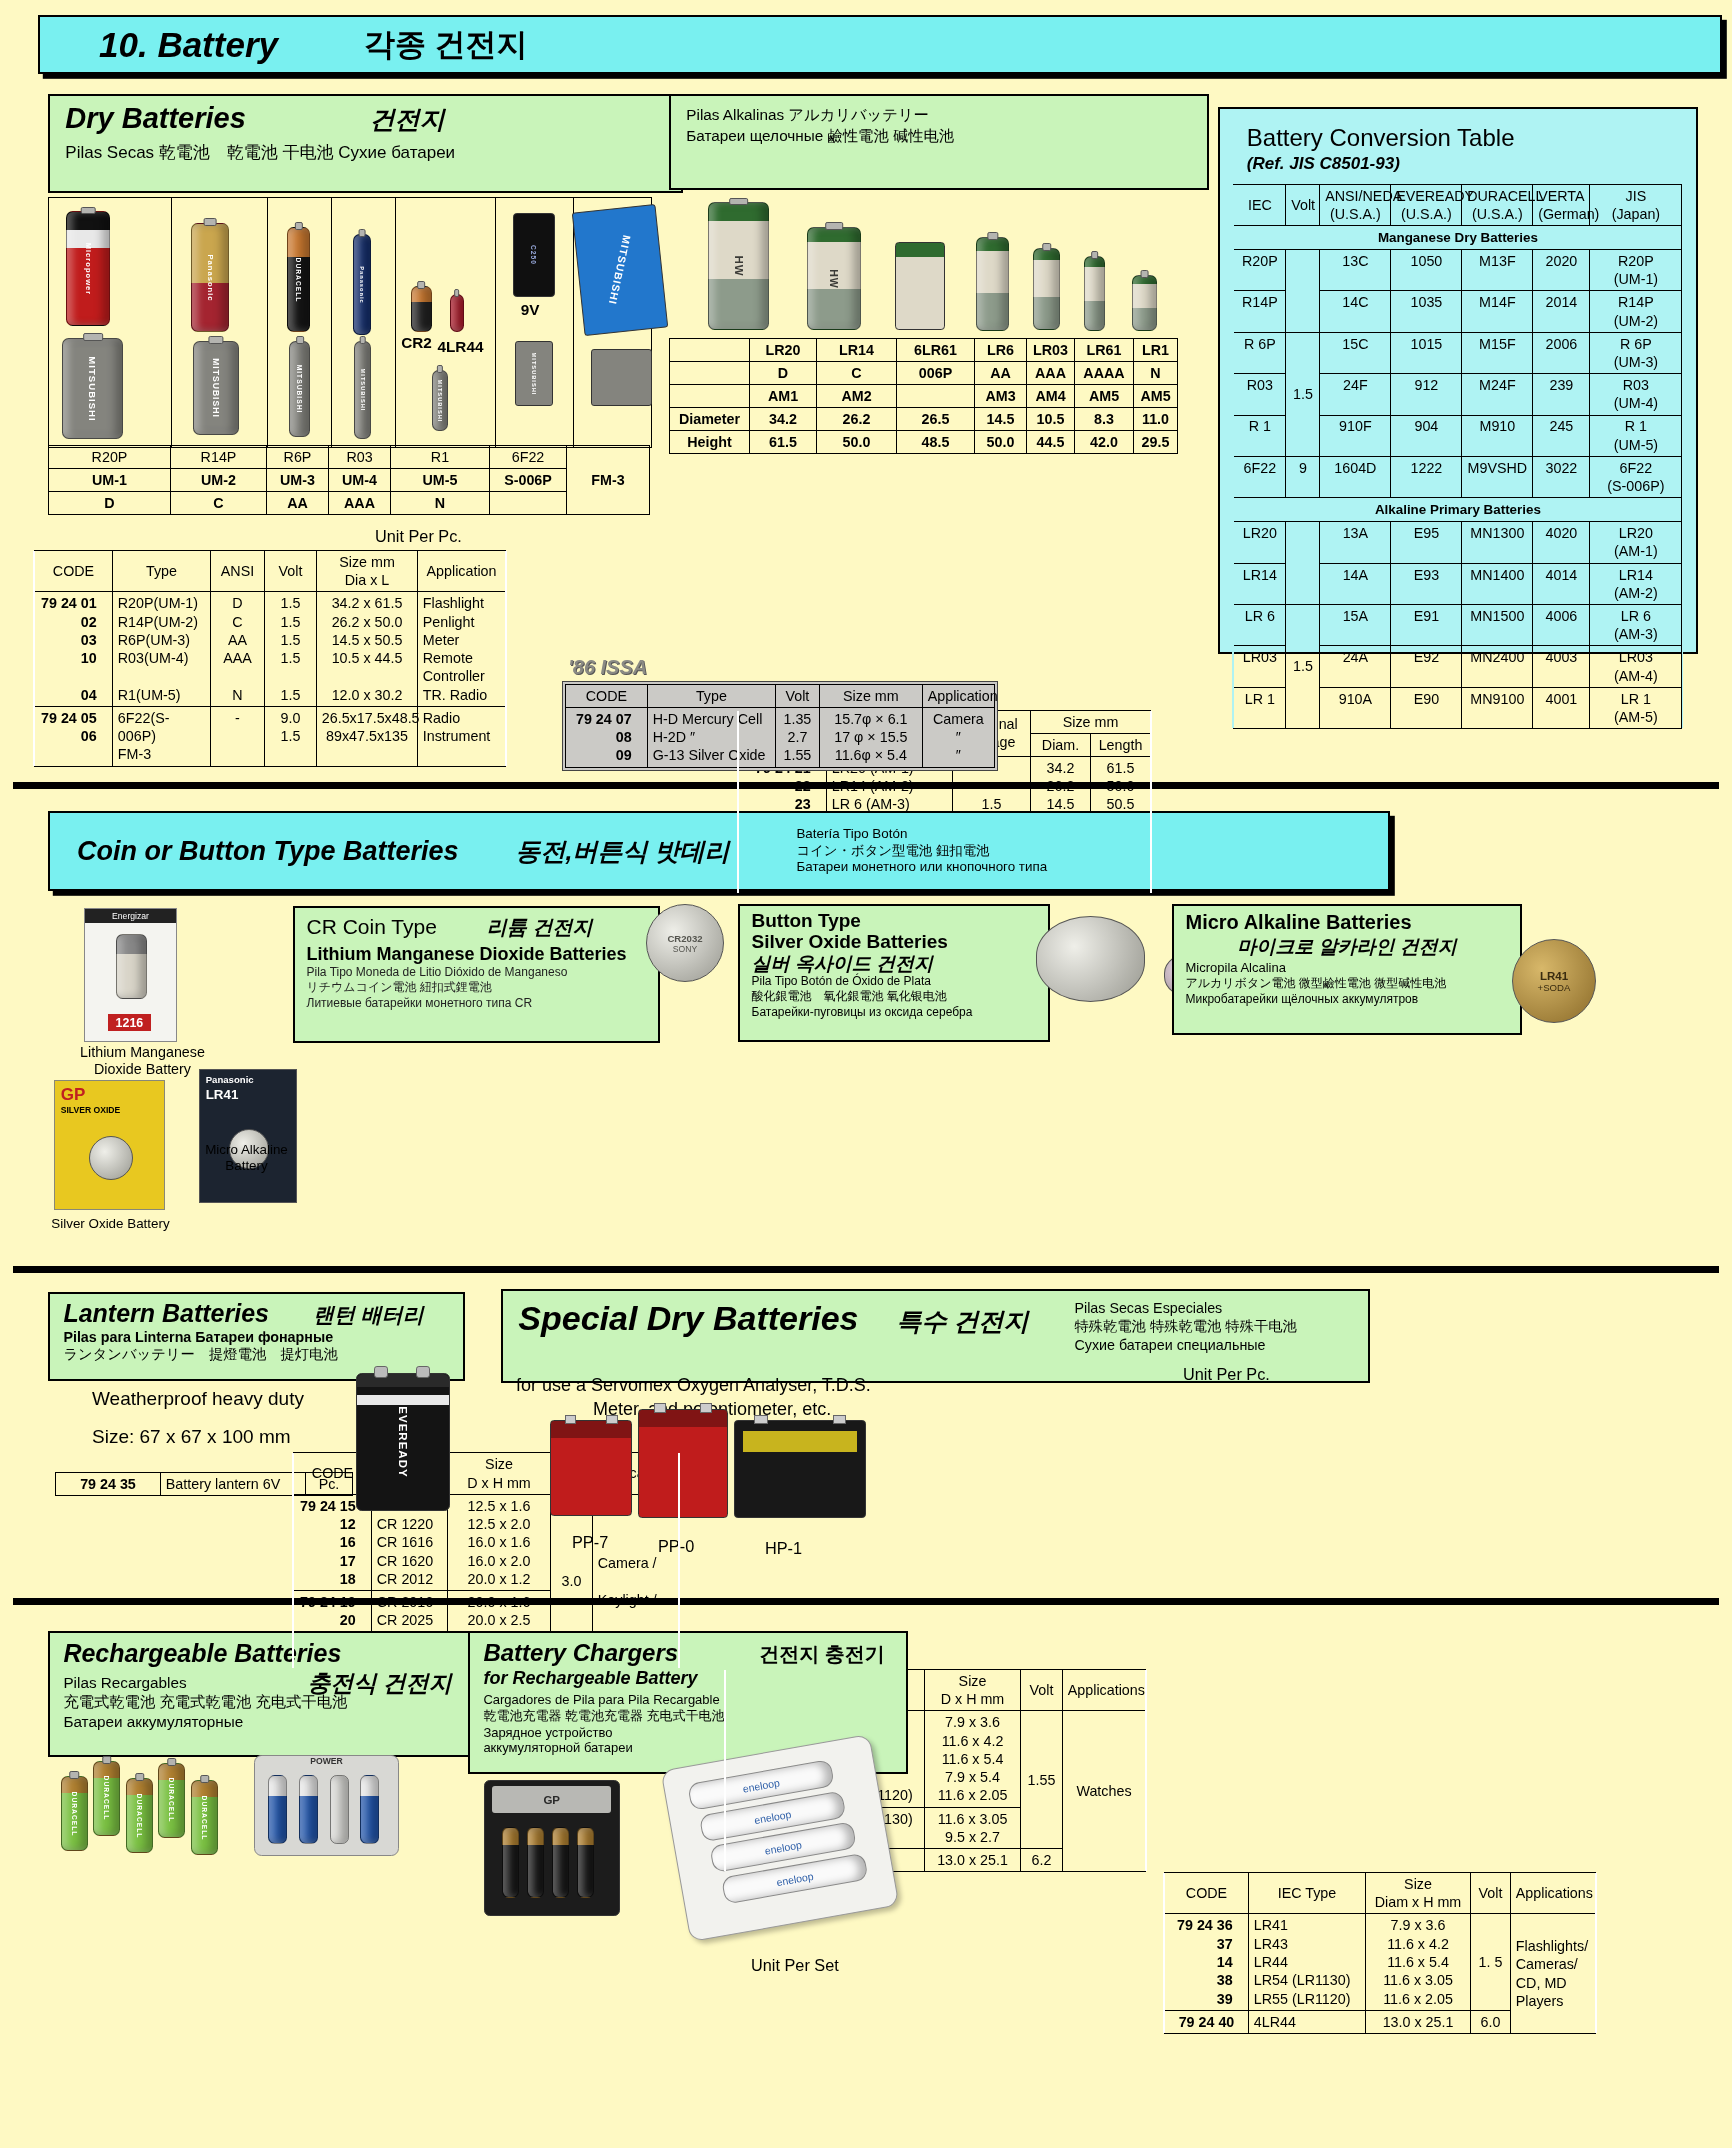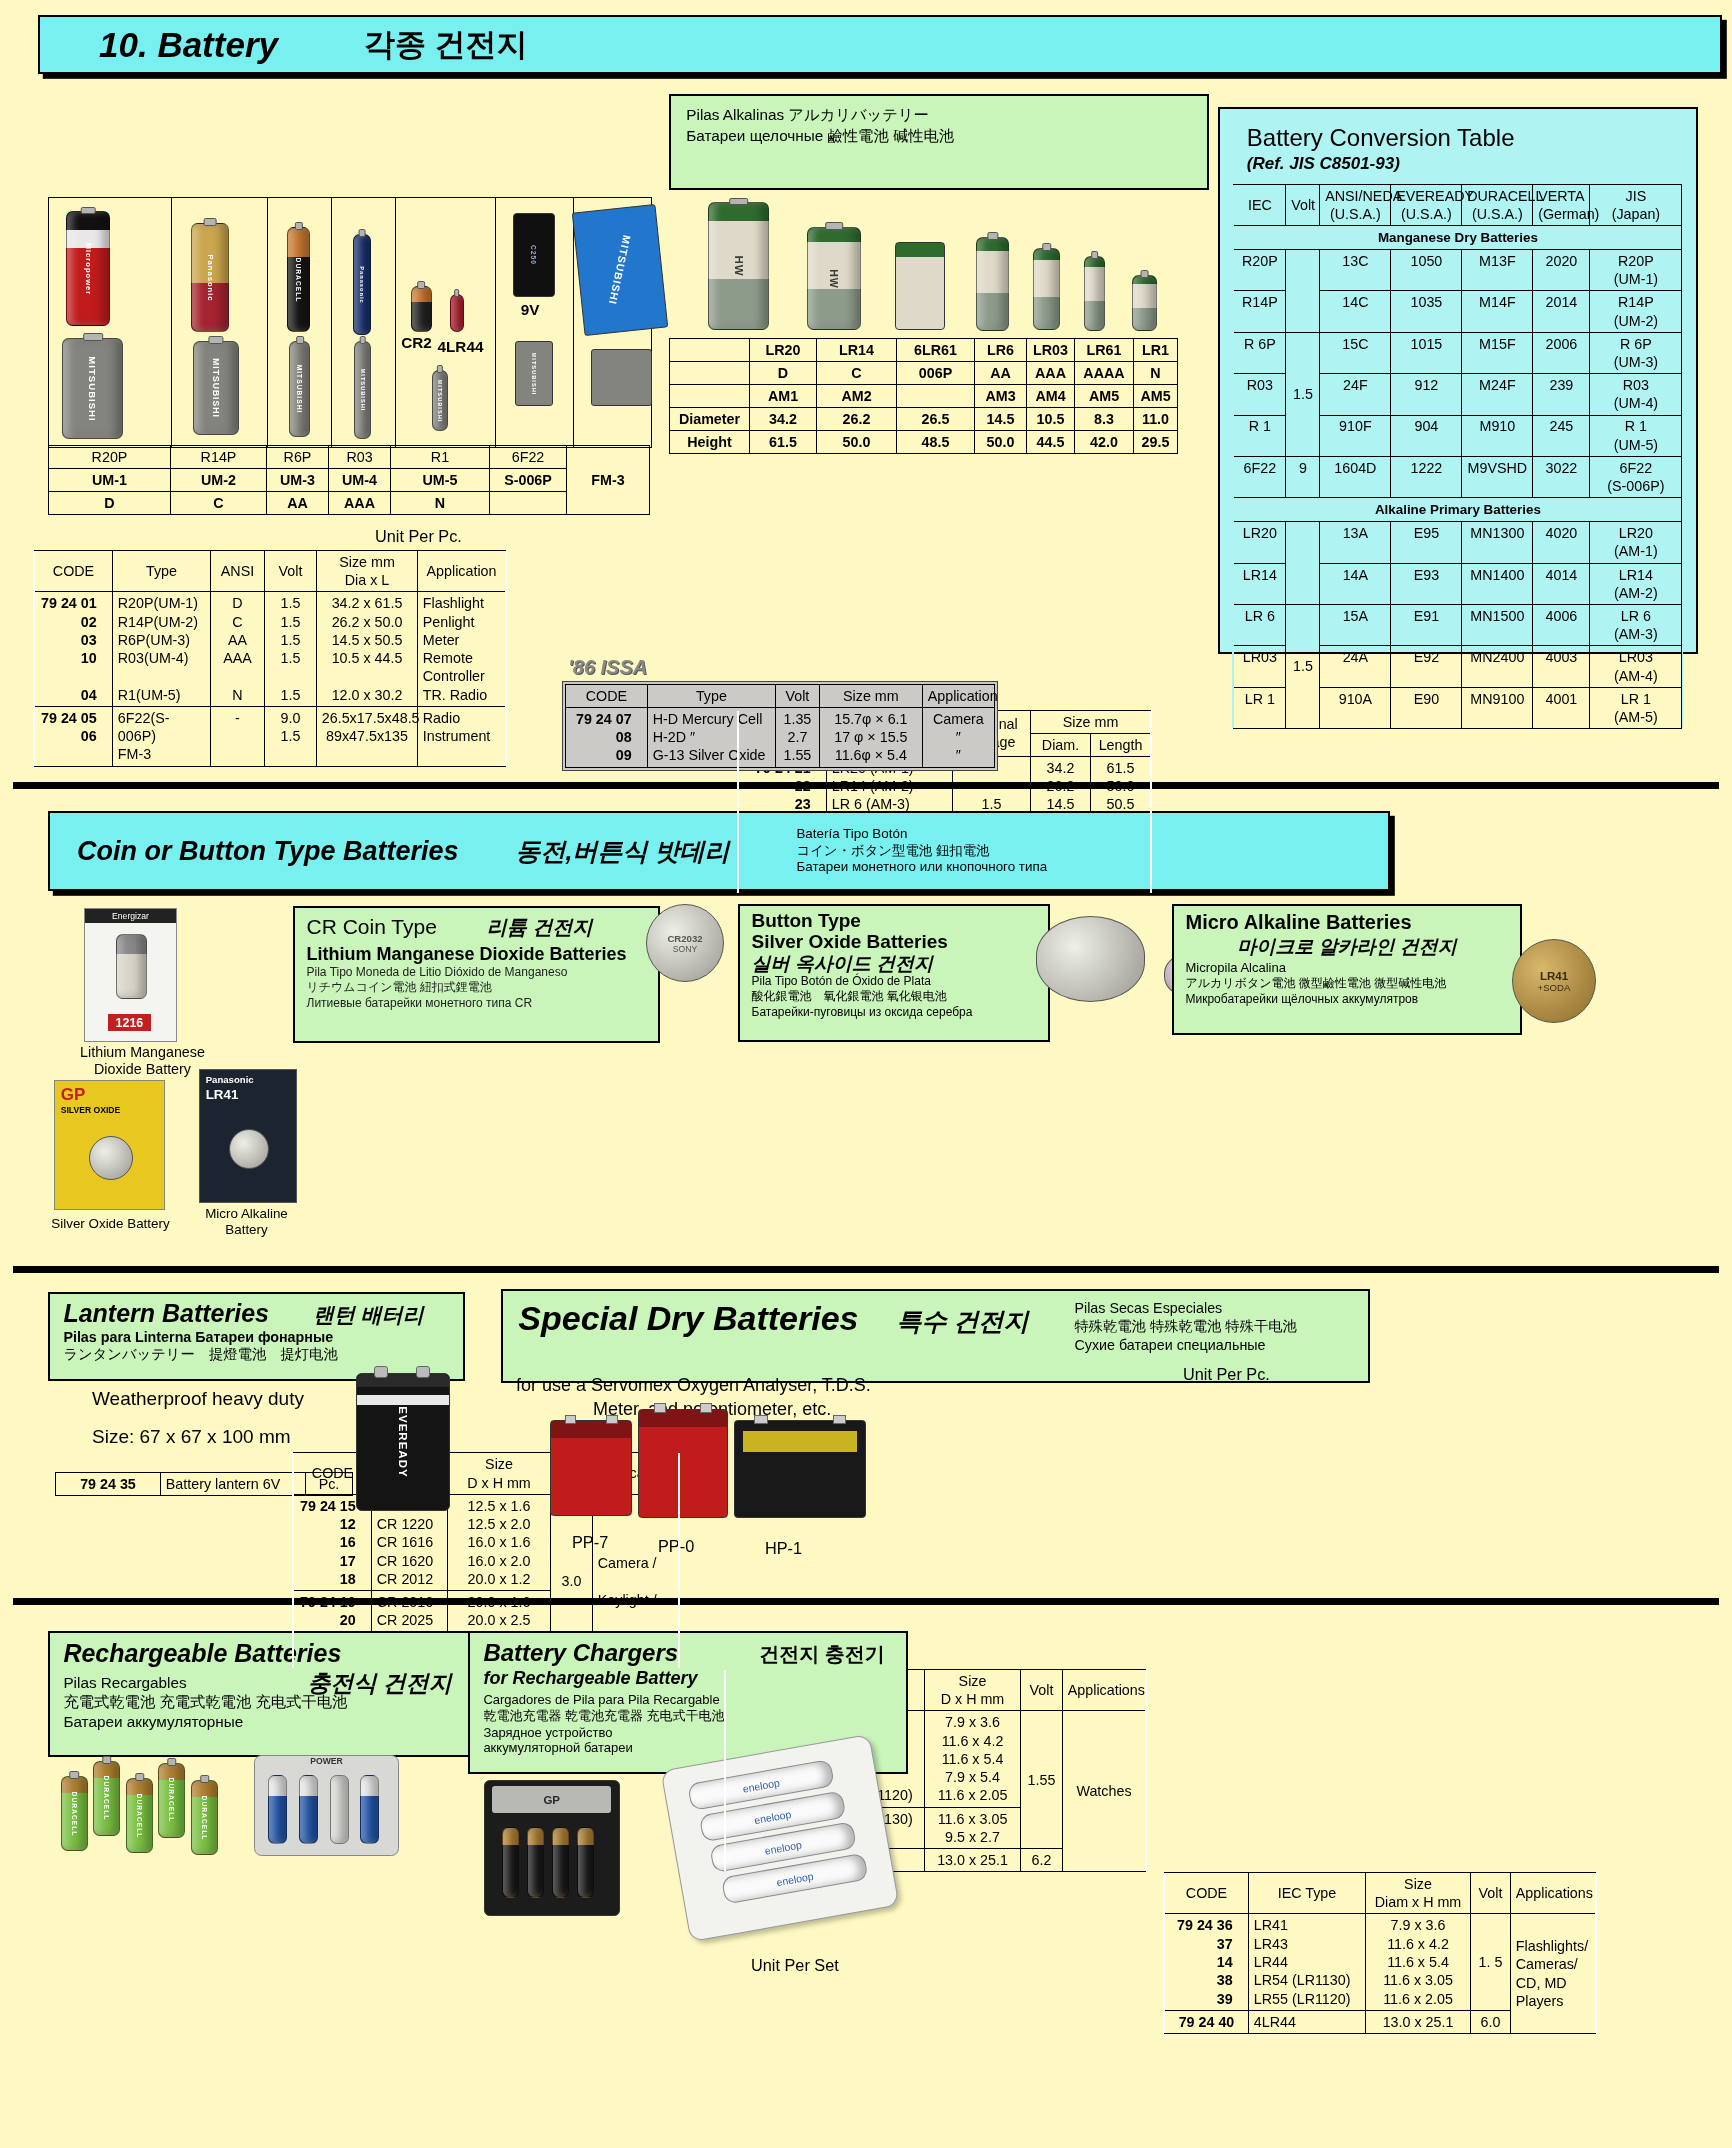--- a/index.html
+++ b/index.html
@@ -41,20 +41,27 @@
 
   <div class="abs cyanbox" style="left:38px;top:15.3px;width:1621px;height:55px;display:flex;align-items:center;gap:86px;padding-left:59px;">
     <span class="it pre" style="font-size:35px;">10. Battery</span>
     <span style="font-size:31px;font-weight:bold;" class="pre">각종 건전지</span>
   </div>
 
   <div class="hrbar" style="top:782px;"></div>
   <div class="hrbar" style="top:1266px;"></div>
   <div class="hrbar" style="top:1598px;"></div>
 
+  <div class="abs gbox" style="left:48px;top:94px;width:600px;height:84px;padding:5.7px 15.3px;">
+    <div style="display:flex;align-items:baseline;gap:124px;">
+      <span class="it pre" style="font-size:29px;">Dry Batteries</span>
+      <span class="it pre" style="font-size:25px;">건전지</span>
+    </div>
+    <div style="font-size:17px;margin-top:5.7px;" class="pre">Pilas Secas 乾電池　乾電池  干电池  Сухие батареи</div>
+  </div>
 
   <div class="abs" style="left:48px;top:197px;width:602px;height:249px;border:1px solid #000;display:flex;">
     <div style="position:relative;flex:0 0 20.3%;border-right:1px solid #000;">
       <div class="cyl" style="left:17px;top:13.4px;width:42px;height:113px;background:linear-gradient(180deg,#111 0 16%,#e8e8e8 16% 32%,#c01c1c 32% 100%);">
           <span class="cap"></span>
           <span class="vtext pre" style="font-size:7.6px;">Micropower</span>
         </div>
       <div class="cyl" style="left:13.4px;top:140px;width:59px;height:99px;background:#84847e;">
           <span class="cap"></span>
           <span class="vtext pre" style="font-size:9.6px;">MITSUBISHI</span>
@@ -595,21 +602,21 @@
     <div style="font-size:8.6px;font-weight:bold;padding:0 5.7px;" class="pre">SILVER OXIDE</div>
     <div class="coin" style="left:34px;top:55px;width:42px;height:42px;"></div>
   </div>
   <div class="caption pre" style="left:34px;top:1216px;width:153px;font-size:13.4px;">Silver Oxide Battery</div>
 
   <div class="abs blk" style="left:199px;top:1069px;width:96px;height:132px;background:#1c2430;border:1px solid #555;">
     <div style="color:#fff;font-size:9.6px;font-weight:bold;padding:3.8px 5.7px 0;" class="pre">Panasonic</div>
     <div style="color:#fff;font-size:13.4px;font-weight:bold;padding:1.9px 5.7px;" class="pre">LR41</div>
     <div class="coin" style="left:29px;top:59px;width:38px;height:38px;"></div>
   </div>
-  <div class="caption pre" style="left:189px;top:1206px;width:115px;font-size:13.4px;">Micro Alkaline
+  <div class="caption pre" style="left:189px;top:1142px;width:115px;font-size:13.4px;">Micro Alkaline
 Battery</div>
 
   <div class="abs gbox" style="left:293px;top:906px;width:340px;height:122px;padding:5.7px 11.5px;">
     <div style="display:flex;align-items:baseline;gap:50px;">
       <span style="font-size:21px;" class="pre">CR Coin Type</span>
       <span class="it pre" style="font-size:20px;">리튬 건전지</span>
     </div>
     <div style="font-size:18px;font-weight:bold;margin-top:3.8px;" class="pre">Lithium Manganese Dioxide Batteries</div>
     <div style="font-size:12px;color:#222;" class="pre">Pila Tipo Moneda de Litio Dióxido de Manganeso</div>
     <div style="font-size:12px;color:#222;" class="pre">リチウムコイン電池 紐扣式鋰電池</div>

